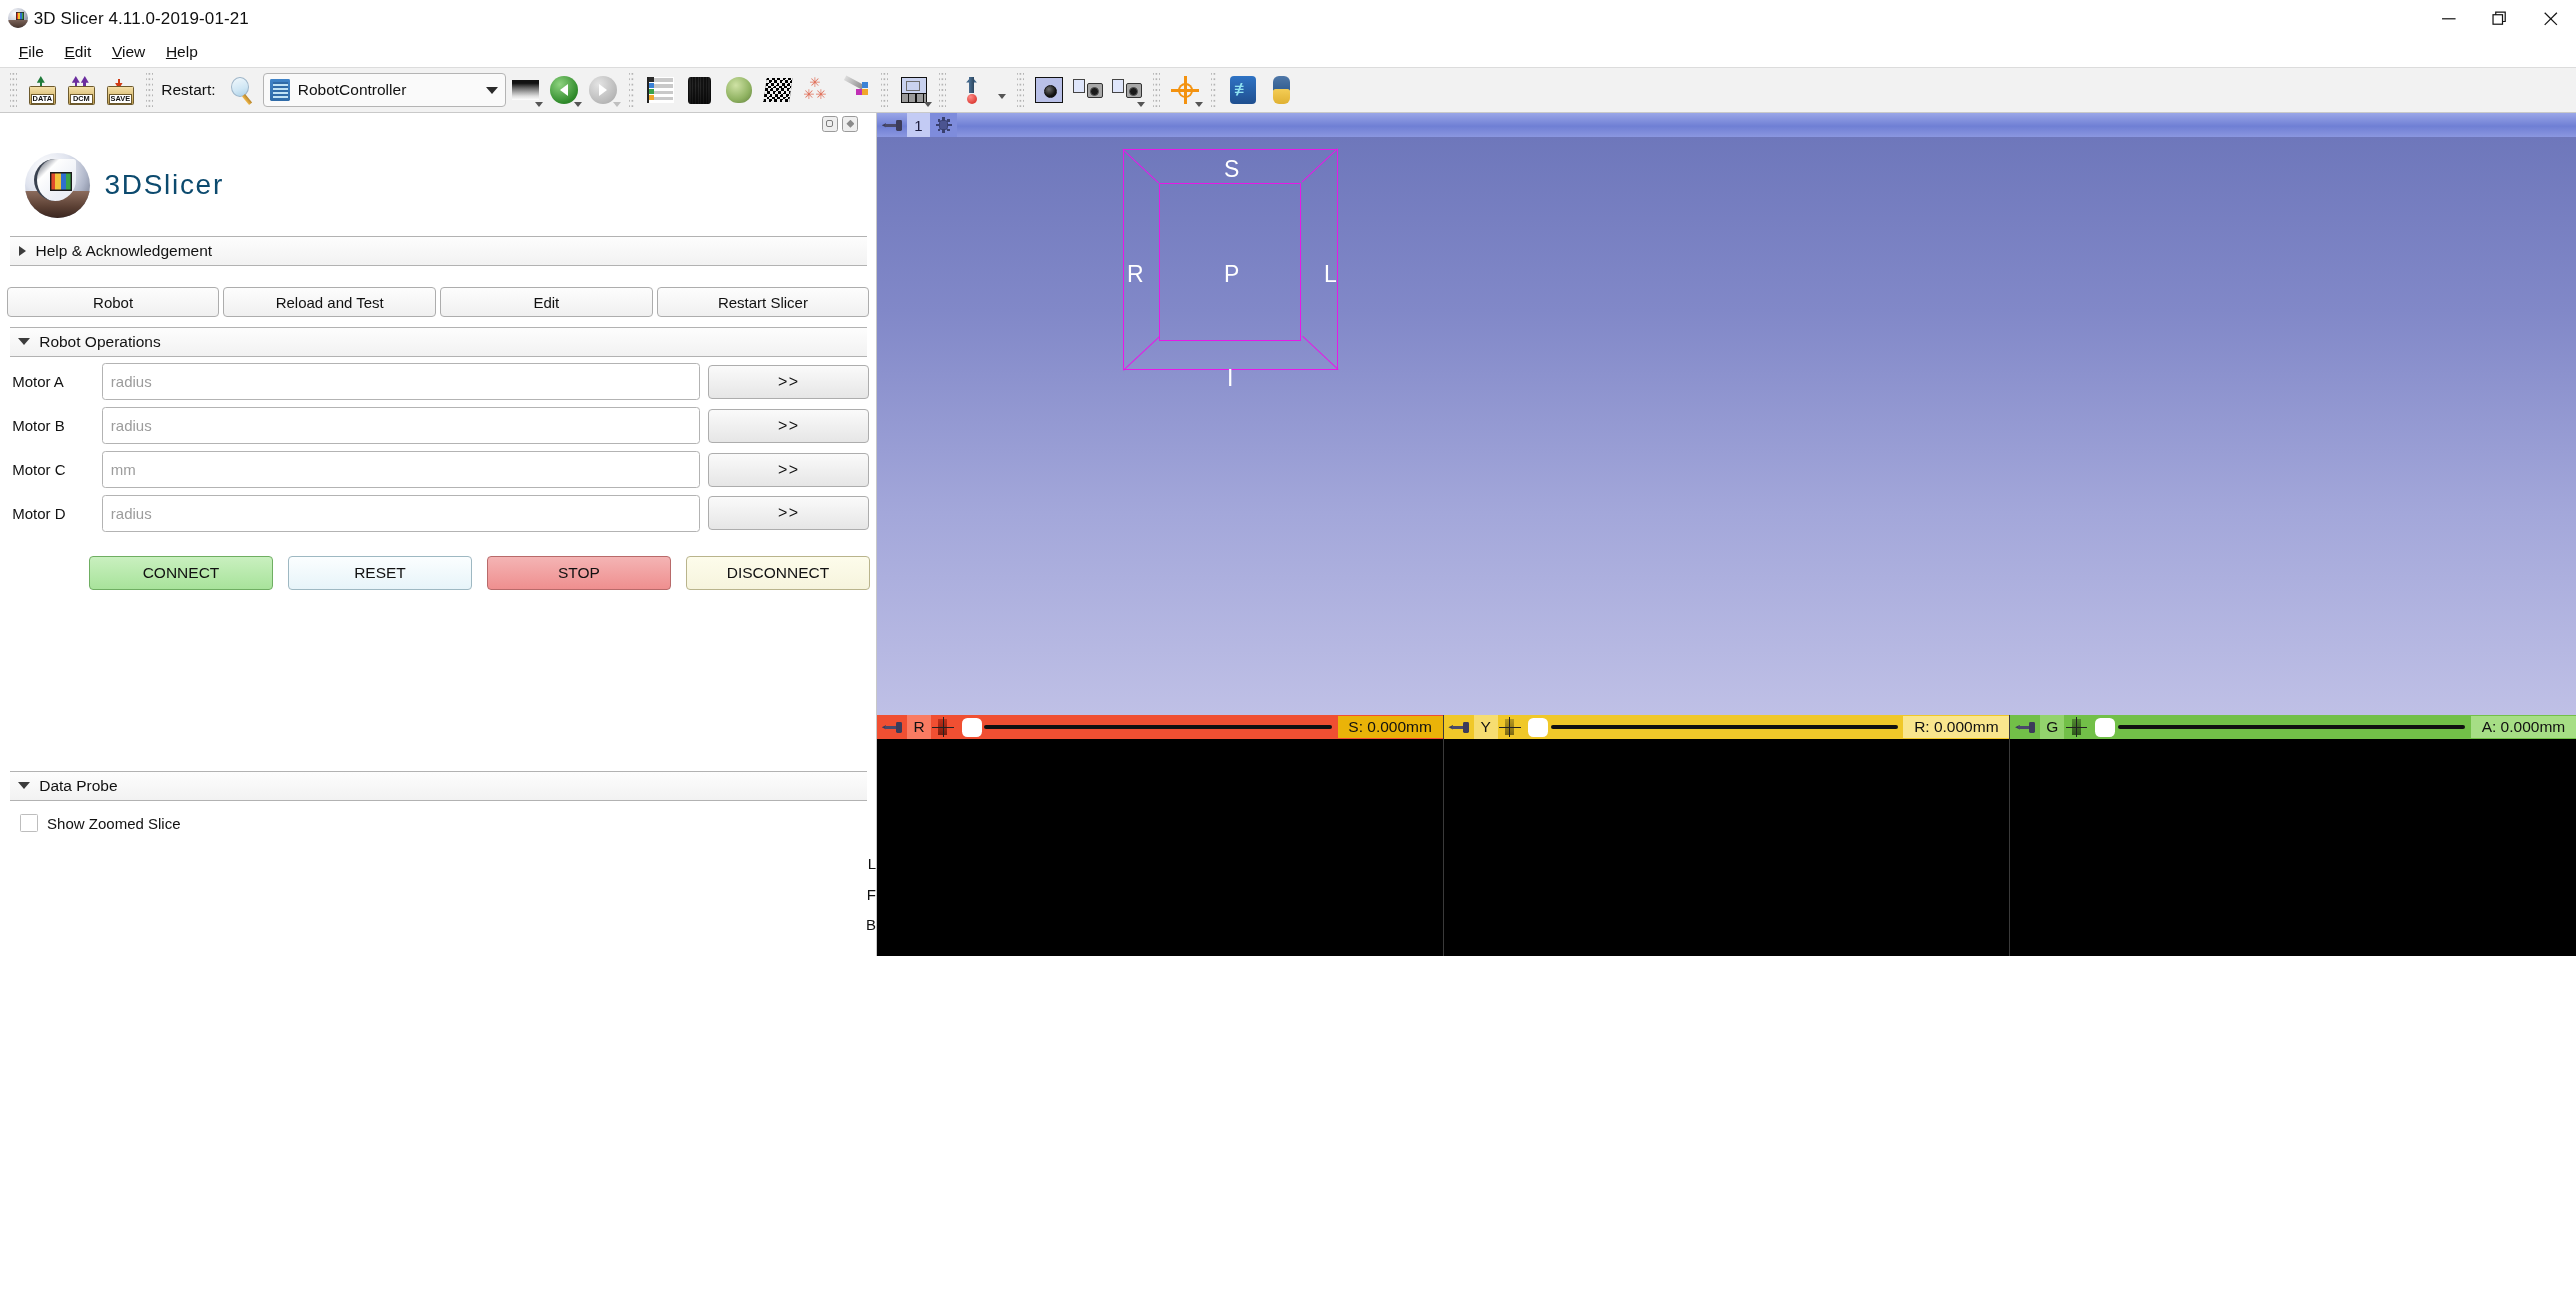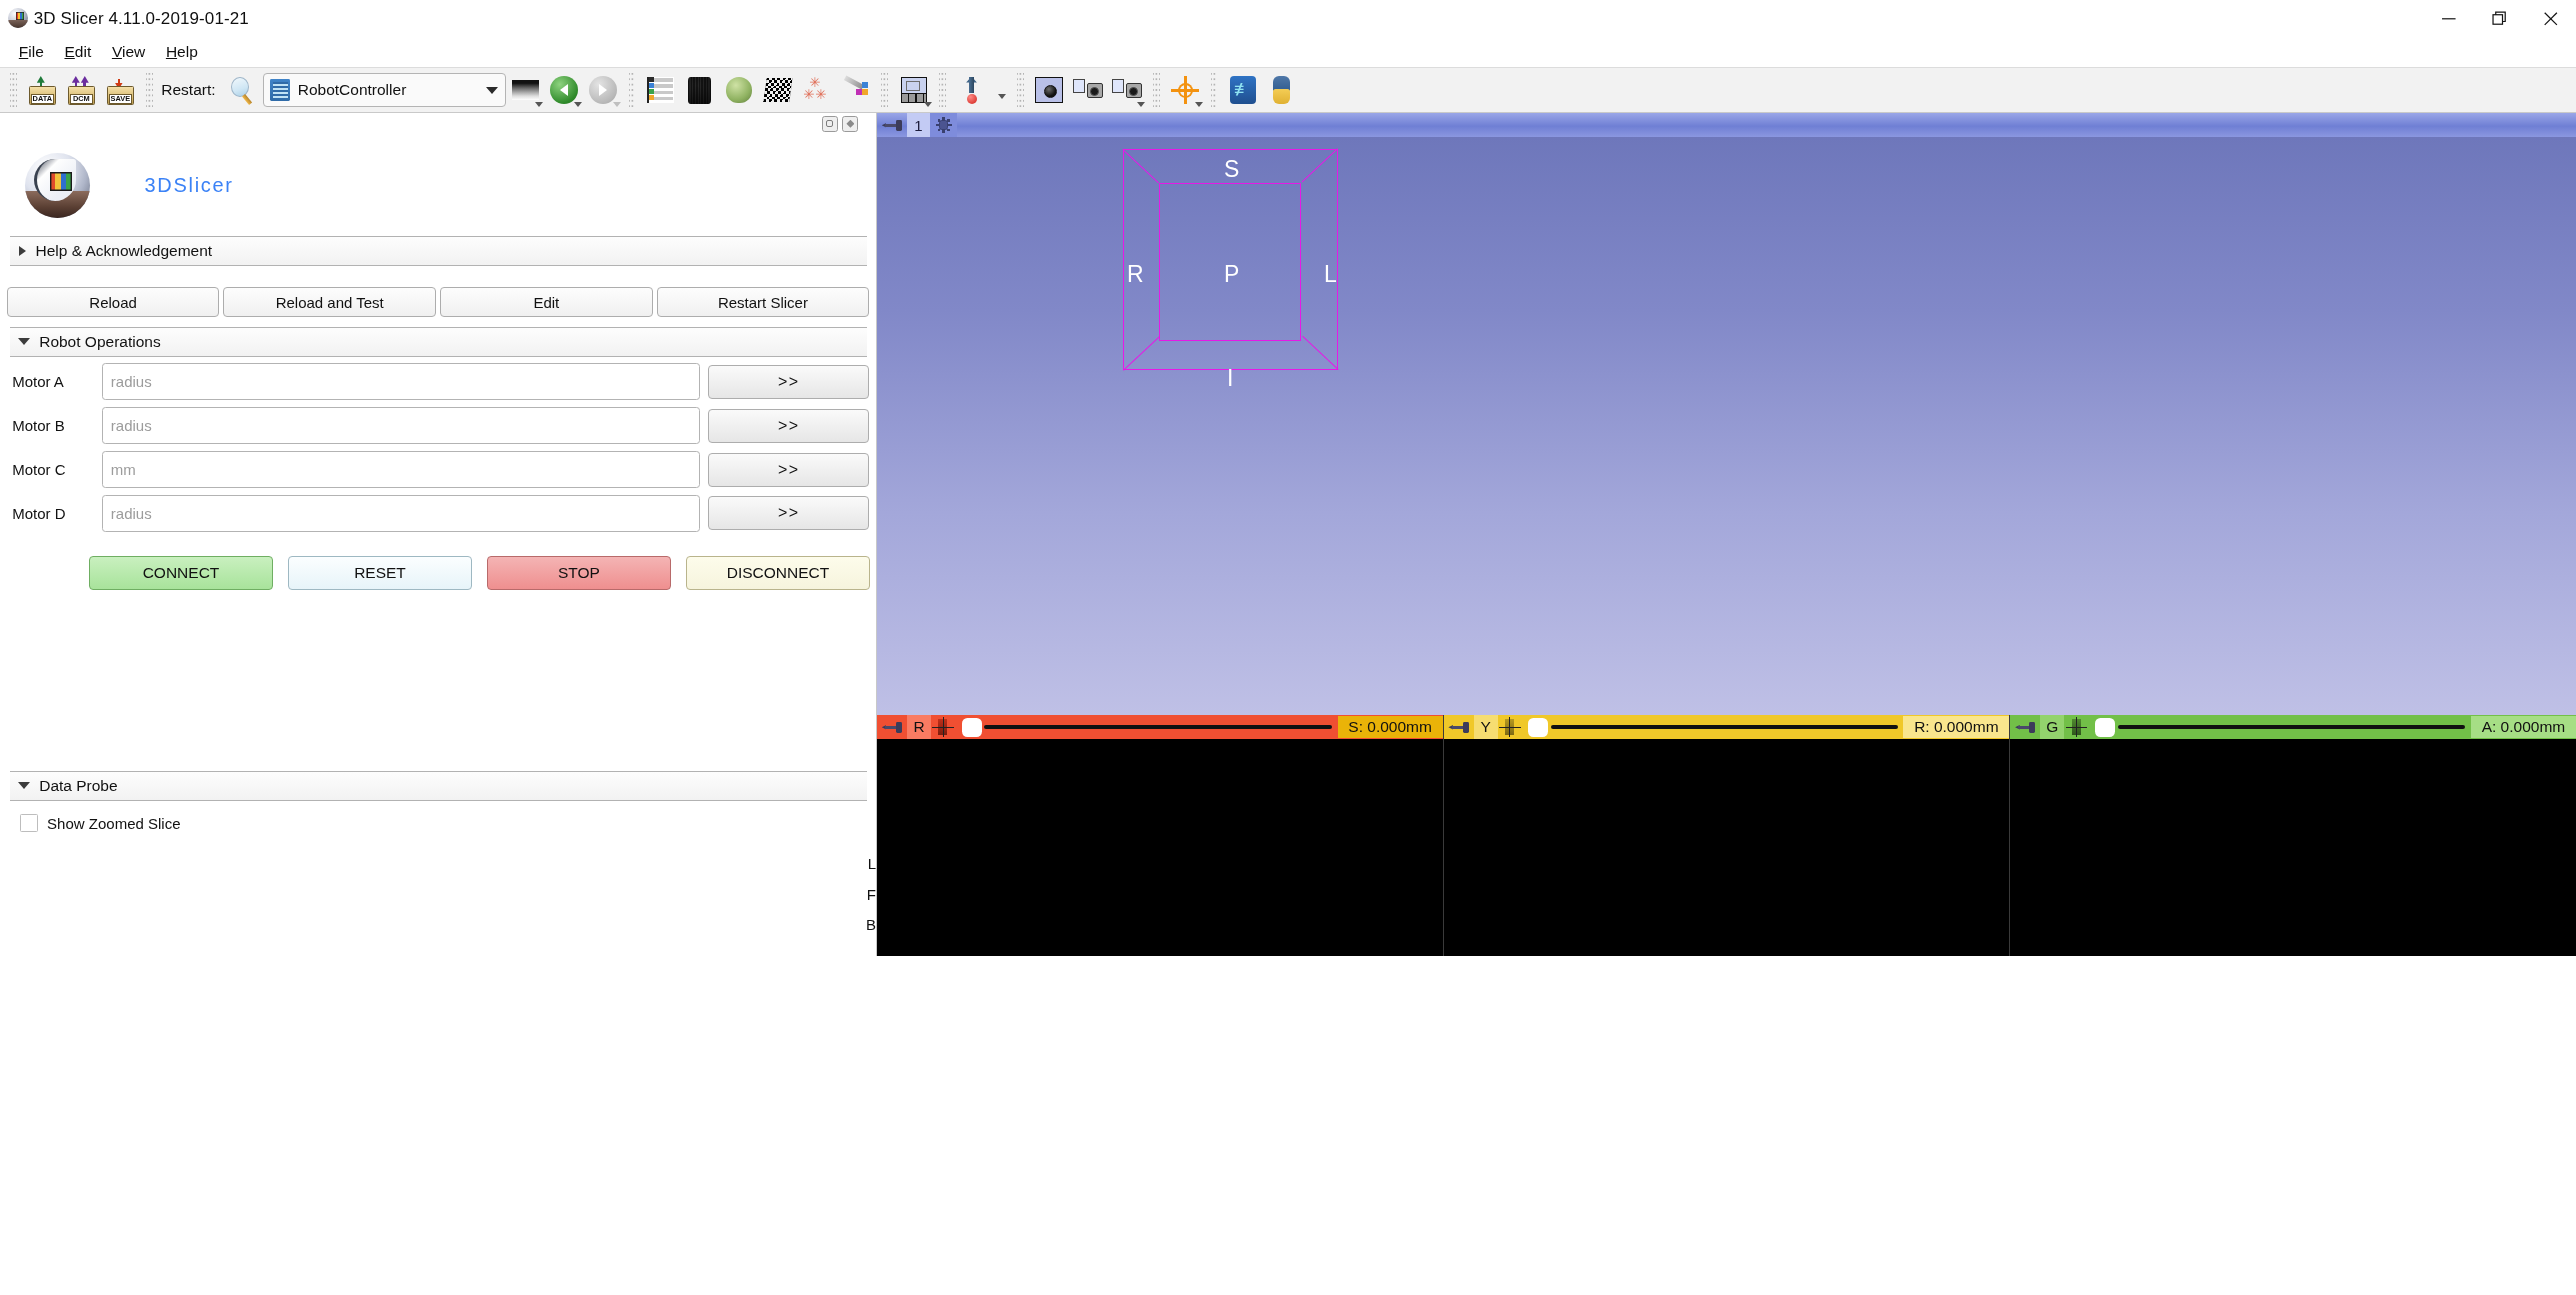--- a/index.html
+++ b/index.html
@@ -195,21 +195,21 @@
     background: linear-gradient(180deg,#8b6b5c 0%, #5a3f33 60%, #3a2620 100%); }
   .logo-sphere .cut {
     position:absolute; left: 19px; top: 13.5px; width: 42px; height: 42px; border-radius: 50% 2.7px 50% 50%;
     background: linear-gradient(135deg,#3c4352 0%, #fefefe 28%, #eceff6 70%); border-left: 3.4px solid #39414f;
   }
   .logo-sphere .chip { position:absolute; left: 35px; top: 27px; width: 21.6px; height: 19px;
     background:
       linear-gradient(90deg,#e04a2b 0 25%,#f2c23c 25% 50%,#2f6fd0 50% 75%,#3aa34a 75% 100%);
     box-shadow: inset 0 0 0 1.4px #1c1c1c;
   }
-  .logo-text { font-size: 20px; color: #3b82f6; letter-spacing: 1.7px; margin-left: 40px; }
+  .logo-text { font-size: 28px; color: #0c4a6e; letter-spacing: 1.7px; }
 
   .section-head {
     height: 30px; margin: 0 9.5px; background: linear-gradient(180deg,#fdfdfd,#f2f2f2);
     border-top: 1.4px solid #b2b2b2; border-bottom: 1.4px solid #b2b2b2;
     display: flex; align-items: center; padding-left: 6.8px; gap: 9.5px;
   }
   .section-head .tw-r { width: 0; height: 0; border-top: 5.4px solid transparent; border-bottom: 5.4px solid transparent;
     border-left: 7.4px solid #3c3c3c; margin-left: 2.7px; }
   .section-head .tw-d { width: 0; height: 0; border-left: 6px solid transparent; border-right: 6px solid transparent;
     border-top: 7.4px solid #3c3c3c; margin-left: 1.4px; }
@@ -541,21 +541,21 @@
         <div class="logo-text">3DSlicer</div>
       </div>
 
       <div class="section-head">
         <div class="tw-r"></div>
         <div class="st">Help &amp; Acknowledgement</div>
       </div>
       <div style="height:17.6px;"></div>
 
       <div class="btn-row">
-        <div class="qbtn">Reload</div>
+        <div class="qbtn">Robot</div>
         <div class="qbtn">Reload and Test</div>
         <div class="qbtn">Edit</div>
         <div class="qbtn">Restart Slicer</div>
       </div>
       <div style="height:9.5px;"></div>
 
       <div class="section-head">
         <div class="tw-d"></div>
         <div class="st">Robot Operations</div>
       </div>

